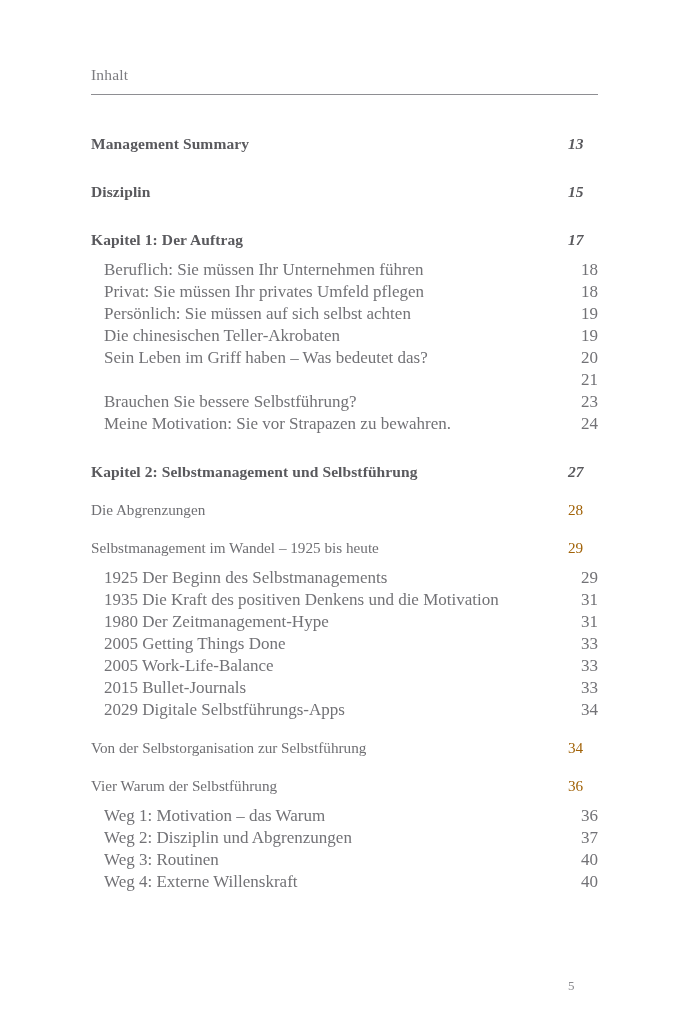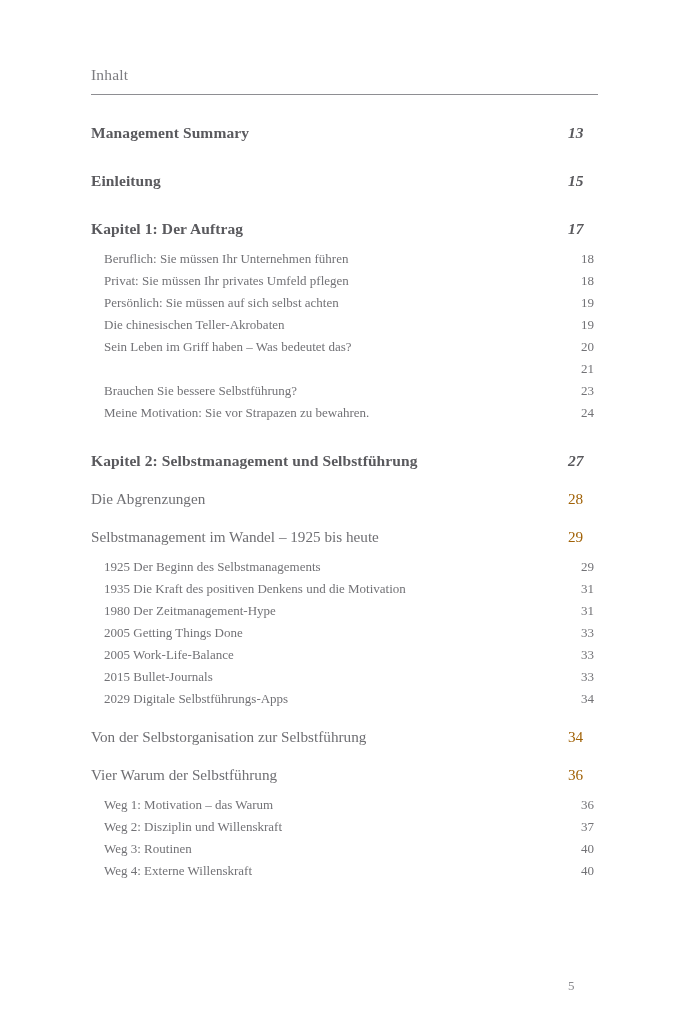--- a/index.html
+++ b/index.html
@@ -73,37 +73,37 @@
   .lvl0 {
     font-size: 15.5px;
     font-weight: bold;
     color: #59595d;
     letter-spacing: 0.1px;
     height: 22px;
     line-height: 22px;
     margin-top: 26px;
   }
   .lvl0 .pageno { font-weight: bold; color: #59595d; font-style: italic; }
-  .lvl0.first { margin-top: 27px; align-items: flex-end; }
+  .lvl0.first { margin-top: 38px; align-items: flex-end; }
 
   
   .lvl1 {
     font-size: 15.2px;
     font-weight: normal;
     color: #6f6f73;
     height: 22px;
     line-height: 22px;
     margin-top: 16px;
     gap: 14px;
   }
   .lvl1 .pageno { color: #a16207; }
 
   
   .lvl2 {
-    font-size: 13px;
+    font-size: 17px;
     font-weight: normal;
     color: #727276;
     height: 22px;
     line-height: 22px;
     padding-left: 13px;
     margin-top: 0;
     justify-content: center;
   }
   .lvl2 .pageno { color: #727276; }
   .lvl2.group-start { margin-top: 8px; }
@@ -131,21 +131,21 @@
 
     <div class="rule"></div>
 
     <div class="toc-list" id="toc-list">
         <div class="row lvl0 first">
           <span class="title">Management Summary</span>
           <span class="spacer"></span>
           <span class="pageno">13</span>
         </div>
         <div class="row lvl0">
-          <span class="title">Einleitung</span>
+          <span class="title">Disziplin</span>
           <span class="spacer"></span>
           <span class="pageno">15</span>
         </div>
         <div class="row lvl0">
           <span class="title">Kapitel 1: Der Auftrag</span>
           <span class="spacer"></span>
           <span class="pageno">17</span>
         </div>
         <div class="row lvl2 group-start">
           <span class="title">Beruflich: Sie müssen Ihr Unternehmen führen</span>
@@ -245,21 +245,21 @@
           <span class="title">Vier Warum der Selbstführung</span>
           <span class="spacer"></span>
           <span class="pageno">36</span>
         </div>
         <div class="row lvl2 group-start">
           <span class="title">Weg 1: Motivation – das Warum</span>
           <span class="spacer"></span>
           <span class="pageno">36</span>
         </div>
         <div class="row lvl2">
-          <span class="title">Weg 2: Disziplin und Willenskraft</span>
+          <span class="title">Weg 2: Disziplin und Abgrenzungen</span>
           <span class="spacer"></span>
           <span class="pageno">37</span>
         </div>
         <div class="row lvl2">
           <span class="title">Weg 3: Routinen</span>
           <span class="spacer"></span>
           <span class="pageno">40</span>
         </div>
         <div class="row lvl2">
           <span class="title">Weg 4: Externe Willenskraft</span>

